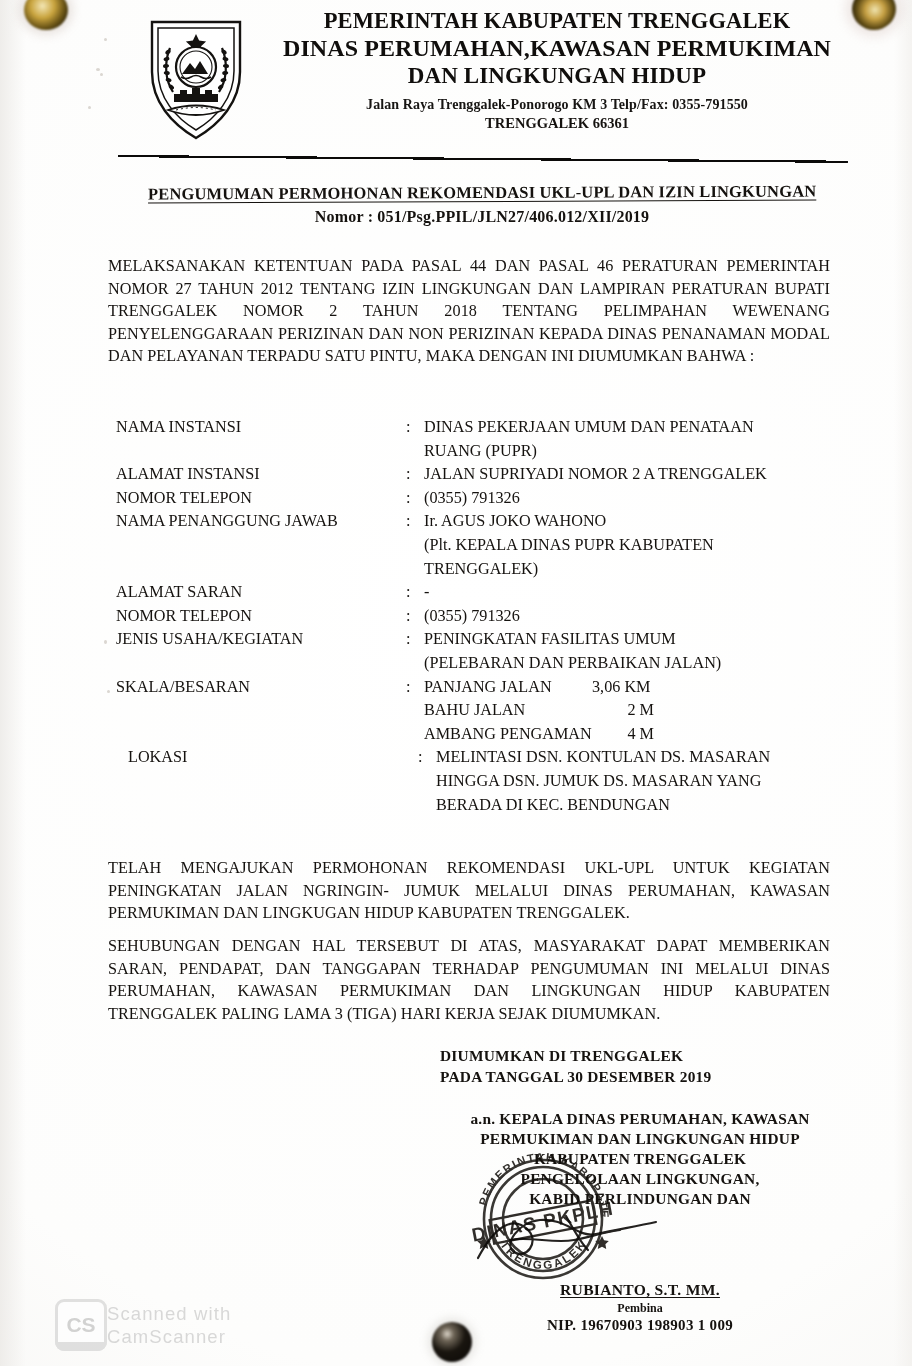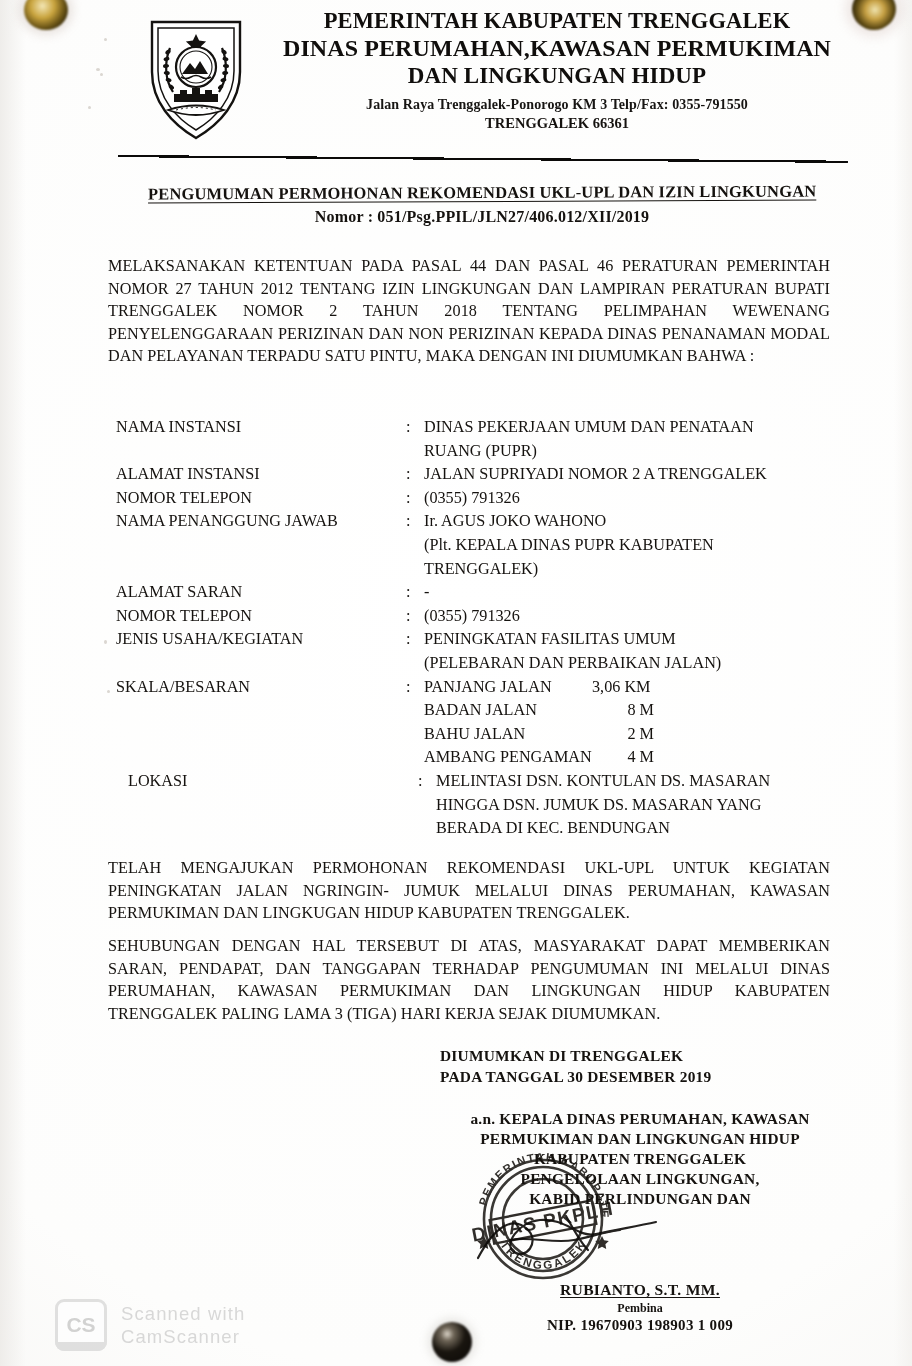--- a/index.html
+++ b/index.html
@@ -134,21 +134,21 @@
   .blob-bc{
     left:432px;top:1322px;width:40px;height:40px;
     background:radial-gradient(circle at 38% 30%,#d9d2c6 0%,#6e6557 18%,#19150f 48%,#0a0806 100%);
     box-shadow:0 0 9px 4px rgba(180,175,170,.28);
   }
   .speck{position:absolute;background:#bdb6ad;border-radius:50%;opacity:.55;}
 
   
   .cs{
     position:absolute;left:14px;top:1296px;width:300px;height:58px;
-    display:flex;align-items:center;gap:14px;opacity:.62;padding-left:41px;
+    display:flex;align-items:center;gap:0;opacity:.62;padding-left:41px;
   }
   .cs-badge{
     width:46px;height:46px;border:3px solid #cfcfcf;border-radius:9px;
     display:flex;align-items:center;justify-content:center;
     font-family:"Liberation Sans", sans-serif;font-weight:bold;font-size:21px;
     color:#b9b9b9;background:#fff;position:relative;
   }
   .cs-badge:after{
     content:"";position:absolute;left:-3px;right:-3px;bottom:-3px;height:9px;
     background:#cfcfcf;border-radius:0 0 9px 9px;
@@ -283,24 +283,20 @@
       </div>
     </div>
 
     <div class="frow">
       <div class="flabel">SKALA/BESARAN</div>
       <div class="fcolon">:</div>
       <div class="fvalue">
         <div class="scale-line">
           <span class="scale-name">PANJANG JALAN</span>
           <span class="scale-val">3,06 KM</span>
-        </div>
-        <div class="scale-line">
-          <span class="scale-name">BADAN JALAN</span>
-          <span class="scale-val num-r">8 M</span>
         </div>
         <div class="scale-line">
           <span class="scale-name">BAHU JALAN</span>
           <span class="scale-val num-r">2 M</span>
         </div>
         <div class="scale-line">
           <span class="scale-name">AMBANG PENGAMAN</span>
           <span class="scale-val num-r">4 M</span>
         </div>
       </div>

